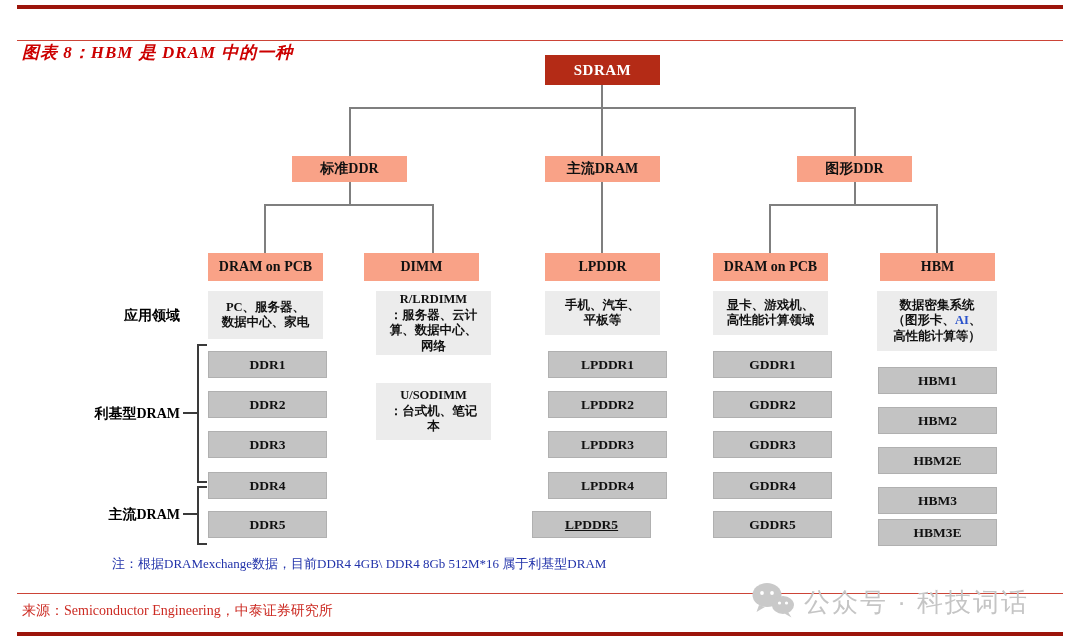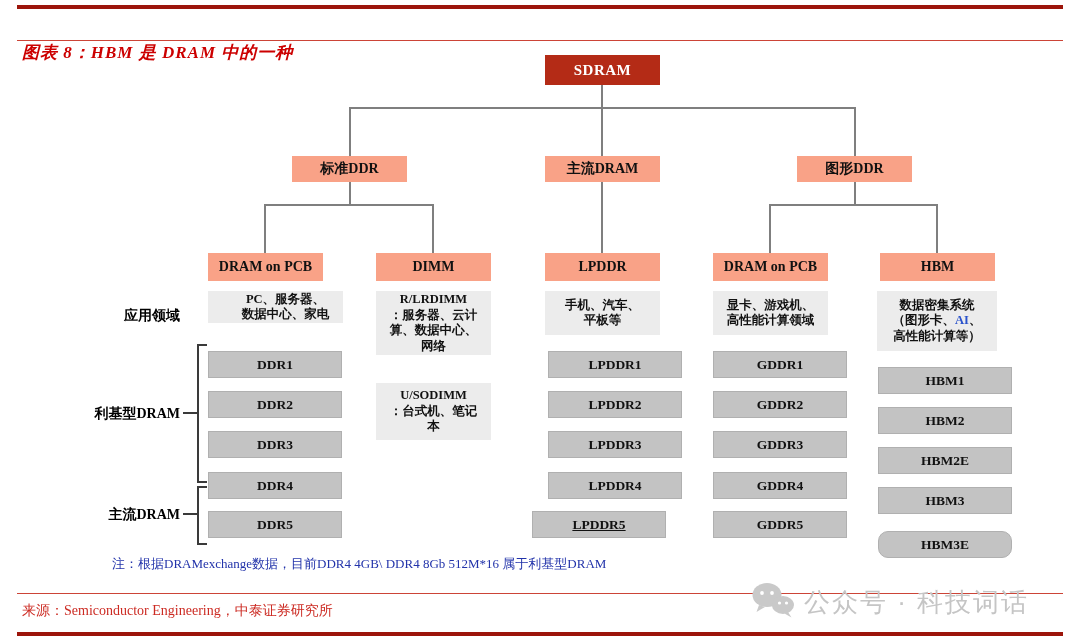--- a/index.html
+++ b/index.html
@@ -9,21 +9,21 @@
   .rule-thin{position:absolute;left:17px;right:17px;height:1px;background:#cc4437;}
   .fig-title{position:absolute;left:22px;top:13px;font-size:17px;font-weight:bold;font-style:italic;
              color:#cc0000;letter-spacing:1px;margin-top:28px;}
   .node{position:absolute;display:flex;align-items:center;justify-content:center;
         font-weight:bold;color:#111;}
   .root-node{background:#b42b16;color:#fff;font-size:15px;letter-spacing:.5px;}
   .l2-node,.l3-node{background:#f9a287;font-size:14px;}
   .app-box{position:absolute;background:#ececec;color:#111;font-weight:bold;font-size:12.5px;
            line-height:15.5px;text-align:center;white-space:pre-line;
            display:flex;align-items:center;justify-content:center;}
-  .ver-box{position:absolute;width:134px;height:27px;background:#c3c3c3;border:1px solid #b0b0b0;
+  .ver-box{position:absolute;width:119px;height:27px;background:#c3c3c3;border:1px solid #b0b0b0;
            box-sizing:border-box;display:flex;align-items:center;justify-content:center;
            font-weight:bold;font-size:13.5px;color:#111;}
   .cline{position:absolute;background:#7f7f7f;}
   .bracket{position:absolute;width:10px;box-sizing:border-box;
            border:2px solid #3a3a3a;border-right:none;background:transparent;}
   .bdash{position:absolute;height:2px;width:14px;background:#3a3a3a;}
   .side-label{position:absolute;font-weight:bold;font-size:14px;color:#000;text-align:right;}
   .note-line{position:absolute;left:112px;top:555px;font-size:13px;font-weight:normal;color:#2233aa;}
   .source-line{position:absolute;left:22px;top:602px;font-size:14px;color:#cc2a22;}
   .watermark{position:absolute;left:750px;top:581px;display:flex;align-items:center;gap:8px;}
@@ -54,35 +54,35 @@
   <div class="cline" style="left:769px;top:204px;width:2px;height:49px;"></div>
   <div class="cline" style="left:936px;top:204px;width:2px;height:49px;"></div>
 
   <div class="node l2-node" style="left:292px;top:156px;width:115px;height:26px;">标准DDR</div>
 
   <div class="node root-node" style="left:545px;top:55px;width:115px;height:30px;">SDRAM</div>
   <div class="node l2-node" style="left:545px;top:156px;width:115px;height:26px;">主流DRAM</div>
   <div class="node l2-node" style="left:797px;top:156px;width:115px;height:26px;">图形DDR</div>
 
   <div class="node l3-node" style="left:208px;top:253px;width:115px;height:28px;">DRAM on PCB</div>
-  <div class="node l3-node" style="left:376px;top:253px;width:115px;height:28px;">DIMM</div>
+  <div class="node l3-node" style="left:364px;top:253px;width:115px;height:28px;">DIMM</div>
   <div class="node l3-node" style="left:545px;top:253px;width:115px;height:28px;">LPDDR</div>
   <div class="node l3-node" style="left:713px;top:253px;width:115px;height:28px;">DRAM on PCB</div>
   <div class="node l3-node" style="left:880px;top:253px;width:115px;height:28px;">HBM</div>
 
   <div class="side-label" style="left:95px;top:307px;width:85px;">应用领域</div>
   <div class="side-label" style="left:80px;top:405px;width:100px;">利基型DRAM</div>
   <div class="side-label" style="left:80px;top:506px;width:100px;">主流DRAM</div>
 
   <div class="bracket" style="left:197px;top:344px;height:139px;"></div>
   <div class="bdash" style="left:183px;top:412px;"></div>
   <div class="bracket" style="left:197px;top:486px;height:59px;"></div>
   <div class="bdash" style="left:183px;top:513px;"></div>
 
-  <div class="app-box" style="left:208px;top:291px;width:115px;height:32px;padding-left:20px;">PC、服务器、
+  <div class="app-box" style="left:208px;top:291px;width:115px;height:48px;">PC、服务器、
 数据中心、家电</div>
   <div class="app-box" style="left:376px;top:291px;width:115px;height:64px;">R/LRDIMM
 ：服务器、云计
 算、数据中心、
 网络</div>
   <div class="app-box" style="left:376px;top:383px;width:115px;height:57px;">U/SODIMM
 ：台式机、笔记
 本</div>
   <div class="app-box" style="left:545px;top:291px;width:115px;height:44px;">手机、汽车、
 平板等</div>
@@ -109,21 +109,21 @@
   <div class="ver-box" style="left:713px;top:351px;">GDDR1</div>
   <div class="ver-box" style="left:713px;top:391px;">GDDR2</div>
   <div class="ver-box" style="left:713px;top:431px;">GDDR3</div>
   <div class="ver-box" style="left:713px;top:472px;">GDDR4</div>
   <div class="ver-box" style="left:713px;top:511px;">GDDR5</div>
 
   <div class="ver-box" style="left:878px;top:367px;">HBM1</div>
   <div class="ver-box" style="left:878px;top:407px;text-align:right;">HBM2</div>
   <div class="ver-box" style="left:878px;top:447px;">HBM2E</div>
   <div class="ver-box" style="left:878px;top:487px;">HBM3</div>
-  <div class="ver-box" style="left:878px;top:531px;border-radius:10px;">HBM3E</div>
+  <div class="ver-box" style="left:878px;top:519px;">HBM3E</div>
 
   <div class="note-line">注：根据DRAMexchange数据，目前DDR4 4GB\ DDR4 8Gb 512M*16 属于利基型DRAM</div>
 
   <div class="rule-thin" style="top:593px;"></div>
   <div class="source-line">来源：Semiconductor Engineering，中泰证券研究所</div>
   <div class="rule-thick" style="top:632px;"></div>
 
   <div class="watermark">
     <span>
       <svg width="46" height="38" viewBox="0 0 46 38">

